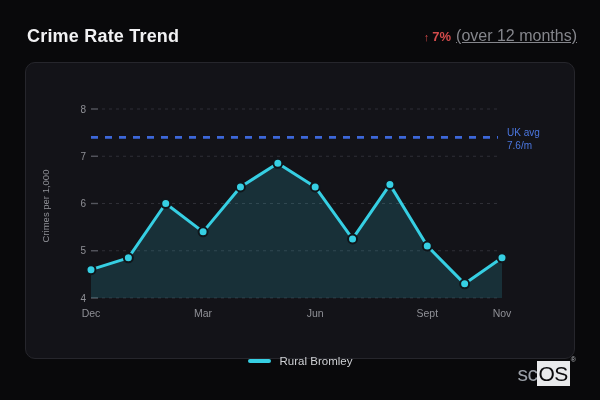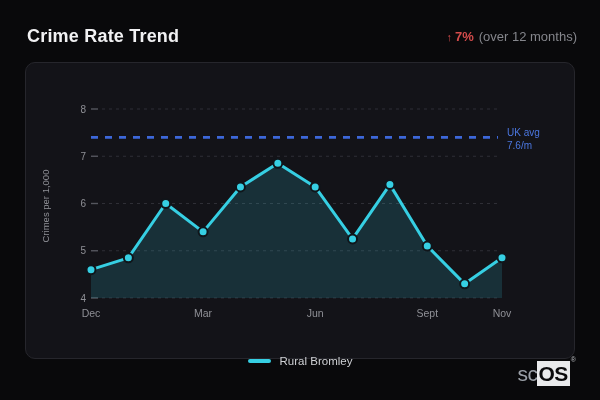--- a/index.html
+++ b/index.html
@@ -7,21 +7,21 @@
   body { font-family:"Liberation Sans", sans-serif; background:#09090b; overflow:hidden; }
   .page { position:relative; width:600px; height:400px; background:#09090b; }
 
   
   .header { position:absolute; left:27px; top:24px; right:23px; height:24px;
             display:flex; align-items:center; justify-content:space-between; }
   .title { font-size:18px; font-weight:bold; color:#f1f1f3; letter-spacing:.2px; }
   .trend { display:flex; align-items:baseline; gap:3px; font-size:12px; }
   .trend .arrow { color:#d34b4b; font-size:11px; font-weight:normal; }
   .trend .pct { color:#d34b4b; font-weight:bold; font-size:13px; }
-  .trend .note { color:#85868c; font-size:13px; margin-left:2px; }
+  .trend .note { color:#85868c; font-size:16px; margin-left:2px;text-decoration:underline; }
 
   
   .card { position:absolute; left:25px; top:62px; width:550px; height:297px;
           background:#131318; border:1px solid #26262c; border-radius:10px; }
   .card svg { position:absolute; left:0; top:0; }
 
   
   .legend { position:absolute; left:25px; top:353px; width:550px; height:16px;
             display:flex; align-items:center; justify-content:center; 
             font-size:11.5px; color:#cfd1d5; }
@@ -29,21 +29,21 @@
   .legend .group + .group { margin-left:14px; }
   .swatch-solid { width:23px; height:3.5px; border-radius:2px; background:#36cfe3; }
   .swatch-dashed { width:26px; height:3px;
       background:repeating-linear-gradient(90deg,#3d68da 0 6px,transparent 6px 10px); }
 
   
   .logo { position:absolute; right:24px; top:356px; height:30px; display:flex;
           align-items:flex-end; font-size:21px; line-height:1; }
   .logo .sc { color:#9ba0a8; padding-bottom:2px; letter-spacing:-.5px; }
   .logo .os { background:#e9eaec; color:#0b0b0d; padding:2px 2px 2px 1px;
-              font-weight:700; letter-spacing:-.5px; }
+              font-weight:400; letter-spacing:-.5px; }
   .logo .reg { color:#b9bbc0; font-size:7px; margin-left:1px; align-self:flex-start; }
 </style>
 </head>
 <body>
 
 <div class="page">
 
   <div class="header">
     <div class="title">Crime Rate Trend</div>
     <div class="trend">

